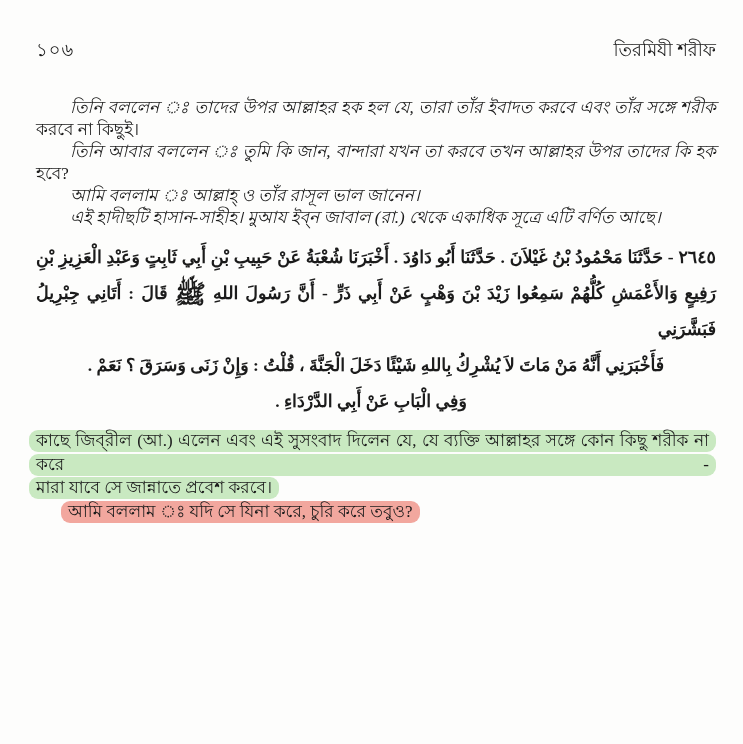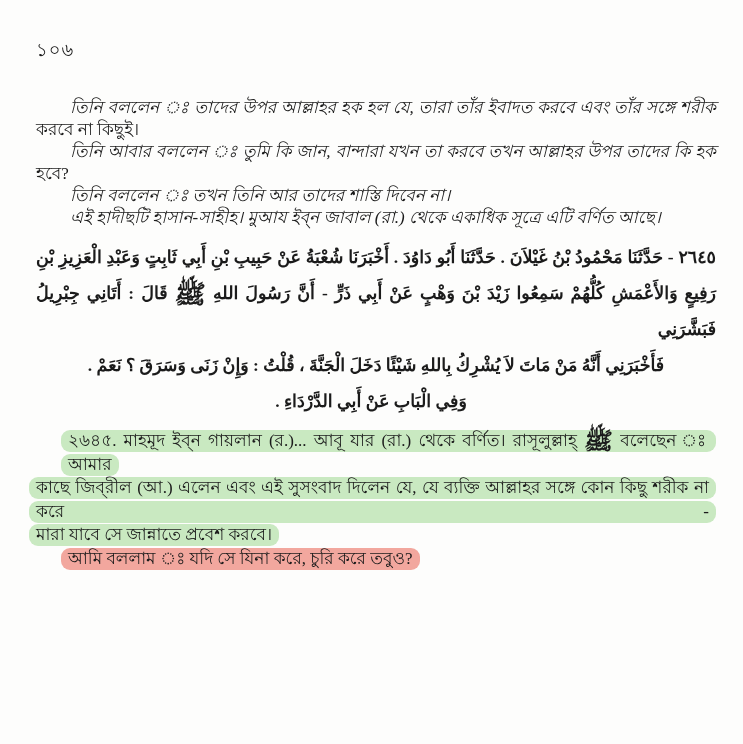--- a/index.html
+++ b/index.html
@@ -82,50 +82,44 @@
   }
   .seal.small { font-size: 24px; vertical-align: -3px; }
 </style>
 </head>
 <body>
 
 <div class="page">
 
   <div class="page-header">
     <span class="page-number">১০৬</span>
+    <span class="book-title">তিরমিযী শরীফ</span>
   </div>
 
   <div class="bn-block">
     <div class="bn-line indent full"><span>তিনি বললেন ঃ তাদের উপর আল্লাহর হক হল যে, তারা তাঁর ইবাদত করবে এবং তাঁর সঙ্গে শরীক</span></div>
     <div class="bn-line"><span>করবে না কিছুই।</span></div>
     <div class="bn-line indent full"><span>তিনি আবার বললেন ঃ তুমি কি জান, বান্দারা যখন তা করবে তখন আল্লাহর উপর তাদের কি হক</span></div>
     <div class="bn-line"><span>হবে?</span></div>
-    <div class="bn-line indent"><span>তিনি বললেন ঃ তখন তিনি আর তাদের শাস্তি দিবেন না।</span></div>
+    <div class="bn-line indent"><span>আমি বললাম ঃ আল্লাহ্‌ ও তাঁর রাসূল ভাল জানেন।</span></div>
     <div class="bn-line indent"><span>এই হাদীছটি হাসান-সাহীহ। মুআয ইব্‌ন জাবাল (রা.) থেকে একাধিক সূত্রে এটি বর্ণিত আছে।</span></div>
   </div>
 
   <div class="ar-block">
     <div class="ar-line full"><span>٢٦٤٥ - حَدَّثَنَا مَحْمُودُ بْنُ غَيْلاَنَ . حَدَّثَنَا أَبُو دَاوُدَ . أَخْبَرَنَا شُعْبَةُ عَنْ حَبِيبِ بْنِ أَبِي ثَابِتٍ وَعَبْدِ الْعَزِيزِ بْنِ</span></div>
     <div class="ar-line full">
       <span>رَفِيعٍ وَالأَعْمَشِ كُلُّهُمْ سَمِعُوا زَيْدَ بْنَ وَهْبٍ عَنْ أَبِي ذَرٍّ - أَنَّ رَسُولَ اللهِ</span>
       <span class="seal">ﷺ</span>
       <span>قَالَ : أَتَانِي جِبْرِيلُ فَبَشَّرَنِي</span>
     </div>
     <div class="ar-line"><span>فَأَخْبَرَنِي أَنَّهُ مَنْ مَاتَ لاَ يُشْرِكُ بِاللهِ شَيْئًا دَخَلَ الْجَنَّةَ ، قُلْتُ : وَإِنْ زَنَى وَسَرَقَ ؟ نَعَمْ .</span></div>
     <div class="ar-line inset-2"><span>وَفِي الْبَابِ عَنْ أَبِي الدَّرْدَاءِ .</span></div>
   </div>
 
   <div class="tr-block">
-    <div class="tr-line indent full">
-      <span class="hl green">
-        <span>২৬৪৫. মাহমূদ ইব্‌ন গায়লান (র.)... আবূ যার (রা.) থেকে বর্ণিত। রাসূলুল্লাহ্‌</span>
-        <span class="seal small">ﷺ</span>
-        <span>বলেছেন ঃ আমার</span>
-      </span>
-    </div>
     <div class="tr-line full">
       <span class="hl green"><span>কাছে জিব্‌রীল (আ.) এলেন এবং এই সুসংবাদ দিলেন যে, যে ব্যক্তি আল্লাহর সঙ্গে কোন কিছু শরীক না করে -</span></span>
     </div>
     <div class="tr-line">
       <span class="hl green"><span>মারা যাবে সে জান্নাতে প্রবেশ করবে।</span></span>
     </div>
     <div class="tr-line indent">
       <span class="hl pink"><span>আমি বললাম ঃ যদি সে যিনা করে, চুরি করে তবুও?</span></span>
     </div>
   </div>

